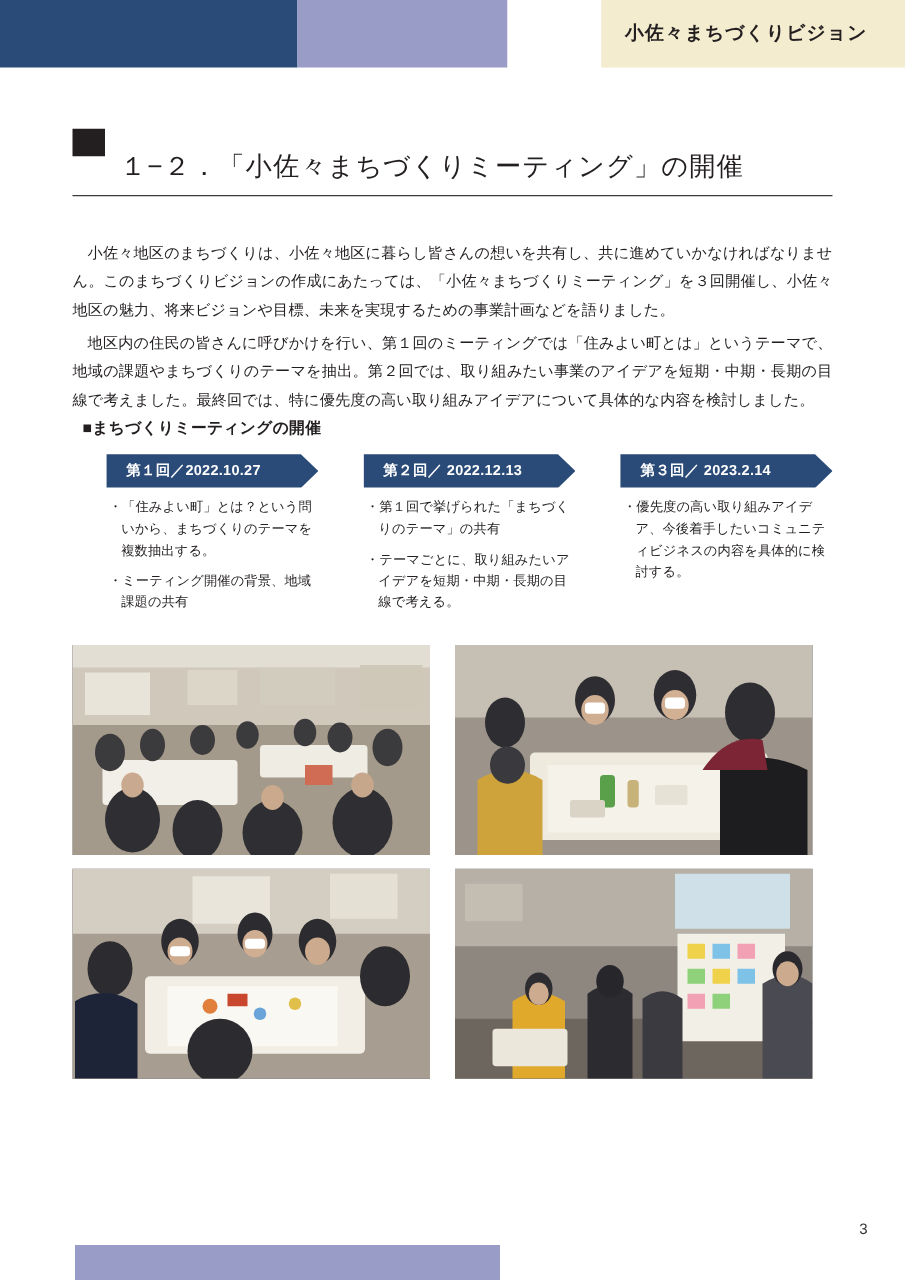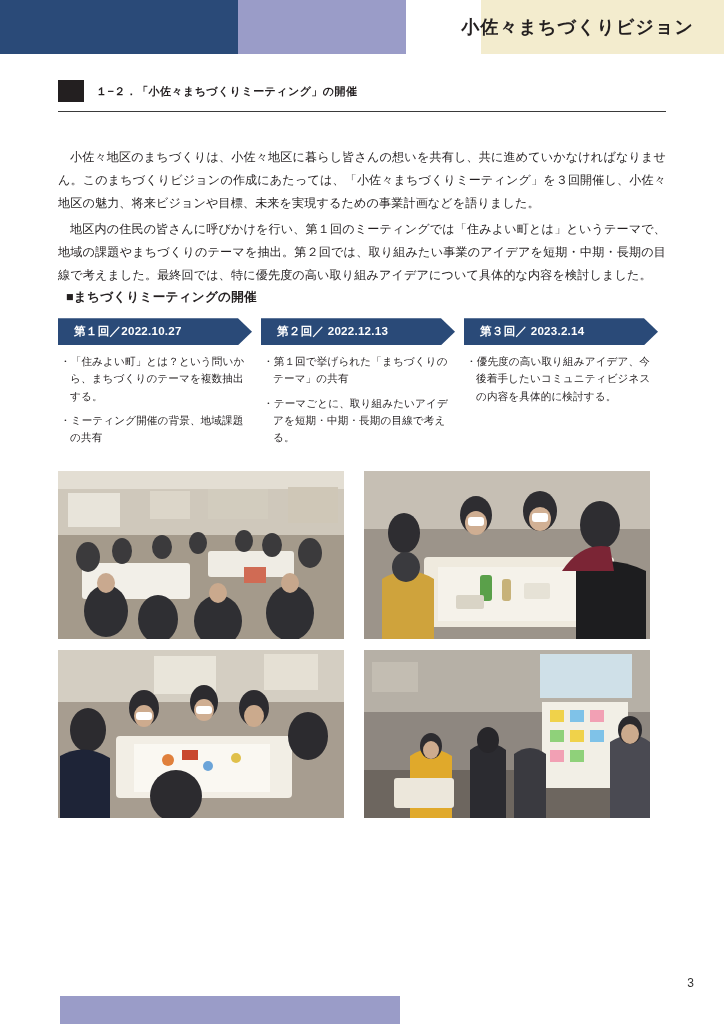--- a/index.html
+++ b/index.html
@@ -29,21 +29,21 @@
   }
   .hb-navy   { width: 238px; background: #2a4a78; }
   .hb-purple { width: 168px; background: #9a9cc8; }
   .hb-white  { width: 75px;  background: #ffffff; }
   .hb-cream  { flex: 1;      background: #f3ecce; position: relative; }
   .header-title {
     position: absolute;
     right: 30px;
     top: 50%;
     transform: translateY(-50%);
-    font-size: 18px;
+    font-size: 15px;
     font-weight: bold;
     letter-spacing: 0.06em;
     color: #231f20;
     white-space: nowrap;
     margin-left: 21px;
   }
 
   
   .footer {
     position: absolute;
@@ -81,23 +81,24 @@
     padding-bottom: 9px;
   }
   .sec-mark {
     width: 26px;
     height: 22px;
     background: #231f20;
     margin-right: 12px;
     flex: none;
   }
   .sec-title {
-    font-size: 11px;
-    font-weight: bold;
+    font-size: 21px;
+    font-weight: normal;
     letter-spacing: 0.04em;
+    margin-top: 39px;
   }
 
   
   .body-text {
     margin-top: 34px;
   }
   .body-text p {
     margin: 0 0 2px 0;
     font-size: 12.1px;
     line-height: 1.92;
@@ -116,20 +117,21 @@
   }
 
   
   .flow {
     margin-top: 12px;
     display: flex;
     gap: 9px;
   }
   .flow-col {
     width: 194px;
+    margin-left: 27px;
   }
   .chev {
     position: relative;
     height: 27px;
     background: #2a4a78;
     color: #ffffff;
     display: flex;
     align-items: center;
     padding-left: 16px;
     box-sizing: border-box;

